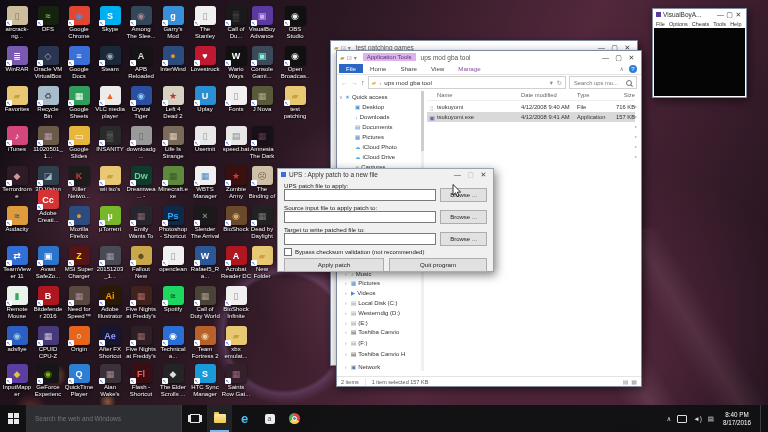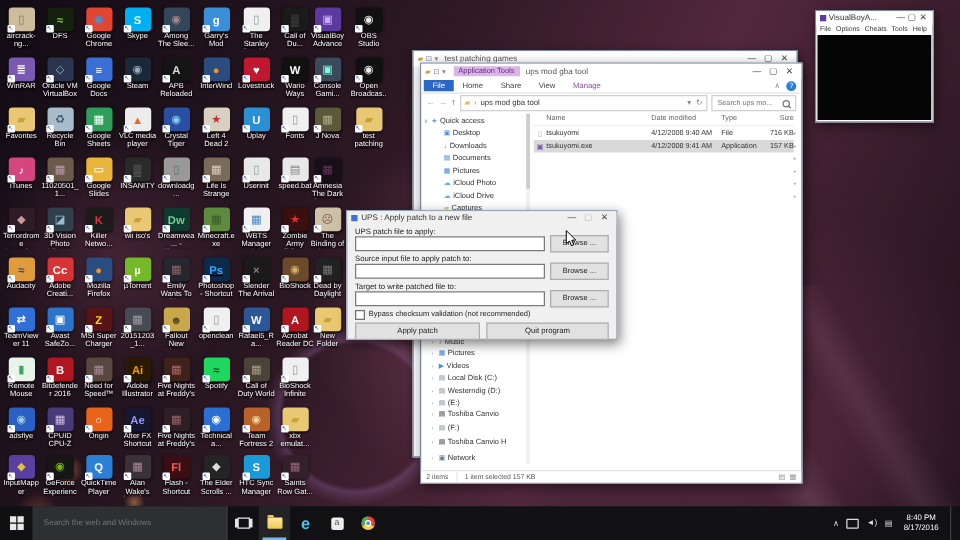--- a/index.html
+++ b/index.html
@@ -242,21 +242,21 @@
         <div class="dlab">11020501_1...</div>
       </div>
 
       <div class="dicon" style="left: 33px; top: 166px;">
         <div class="dimg" style="background: rgb(47, 63, 76);">
           <span style="color: rgb(153, 187, 204);">◪</span>
         </div>
         <div class="dlab">3D Vision Photo Viewer</div>
       </div>
 
-      <div class="dicon" style="left: 33px; top: 206px; text-align: center;">
+      <div class="dicon" style="left: 33px; top: 190px; text-align: center;">
         <div class="dimg" style="background: rgb(214, 52, 52);">
           <span style="color: rgb(255, 255, 255);">Cc</span>
         </div>
         <div class="dlab">Adobe Creati...</div>
       </div>
 
       <div class="dicon" style="left: 33px; top: 246px;">
         <div class="dimg" style="background: rgb(43, 116, 201);">
           <span style="color: rgb(255, 255, 255);">▣</span>
         </div>

